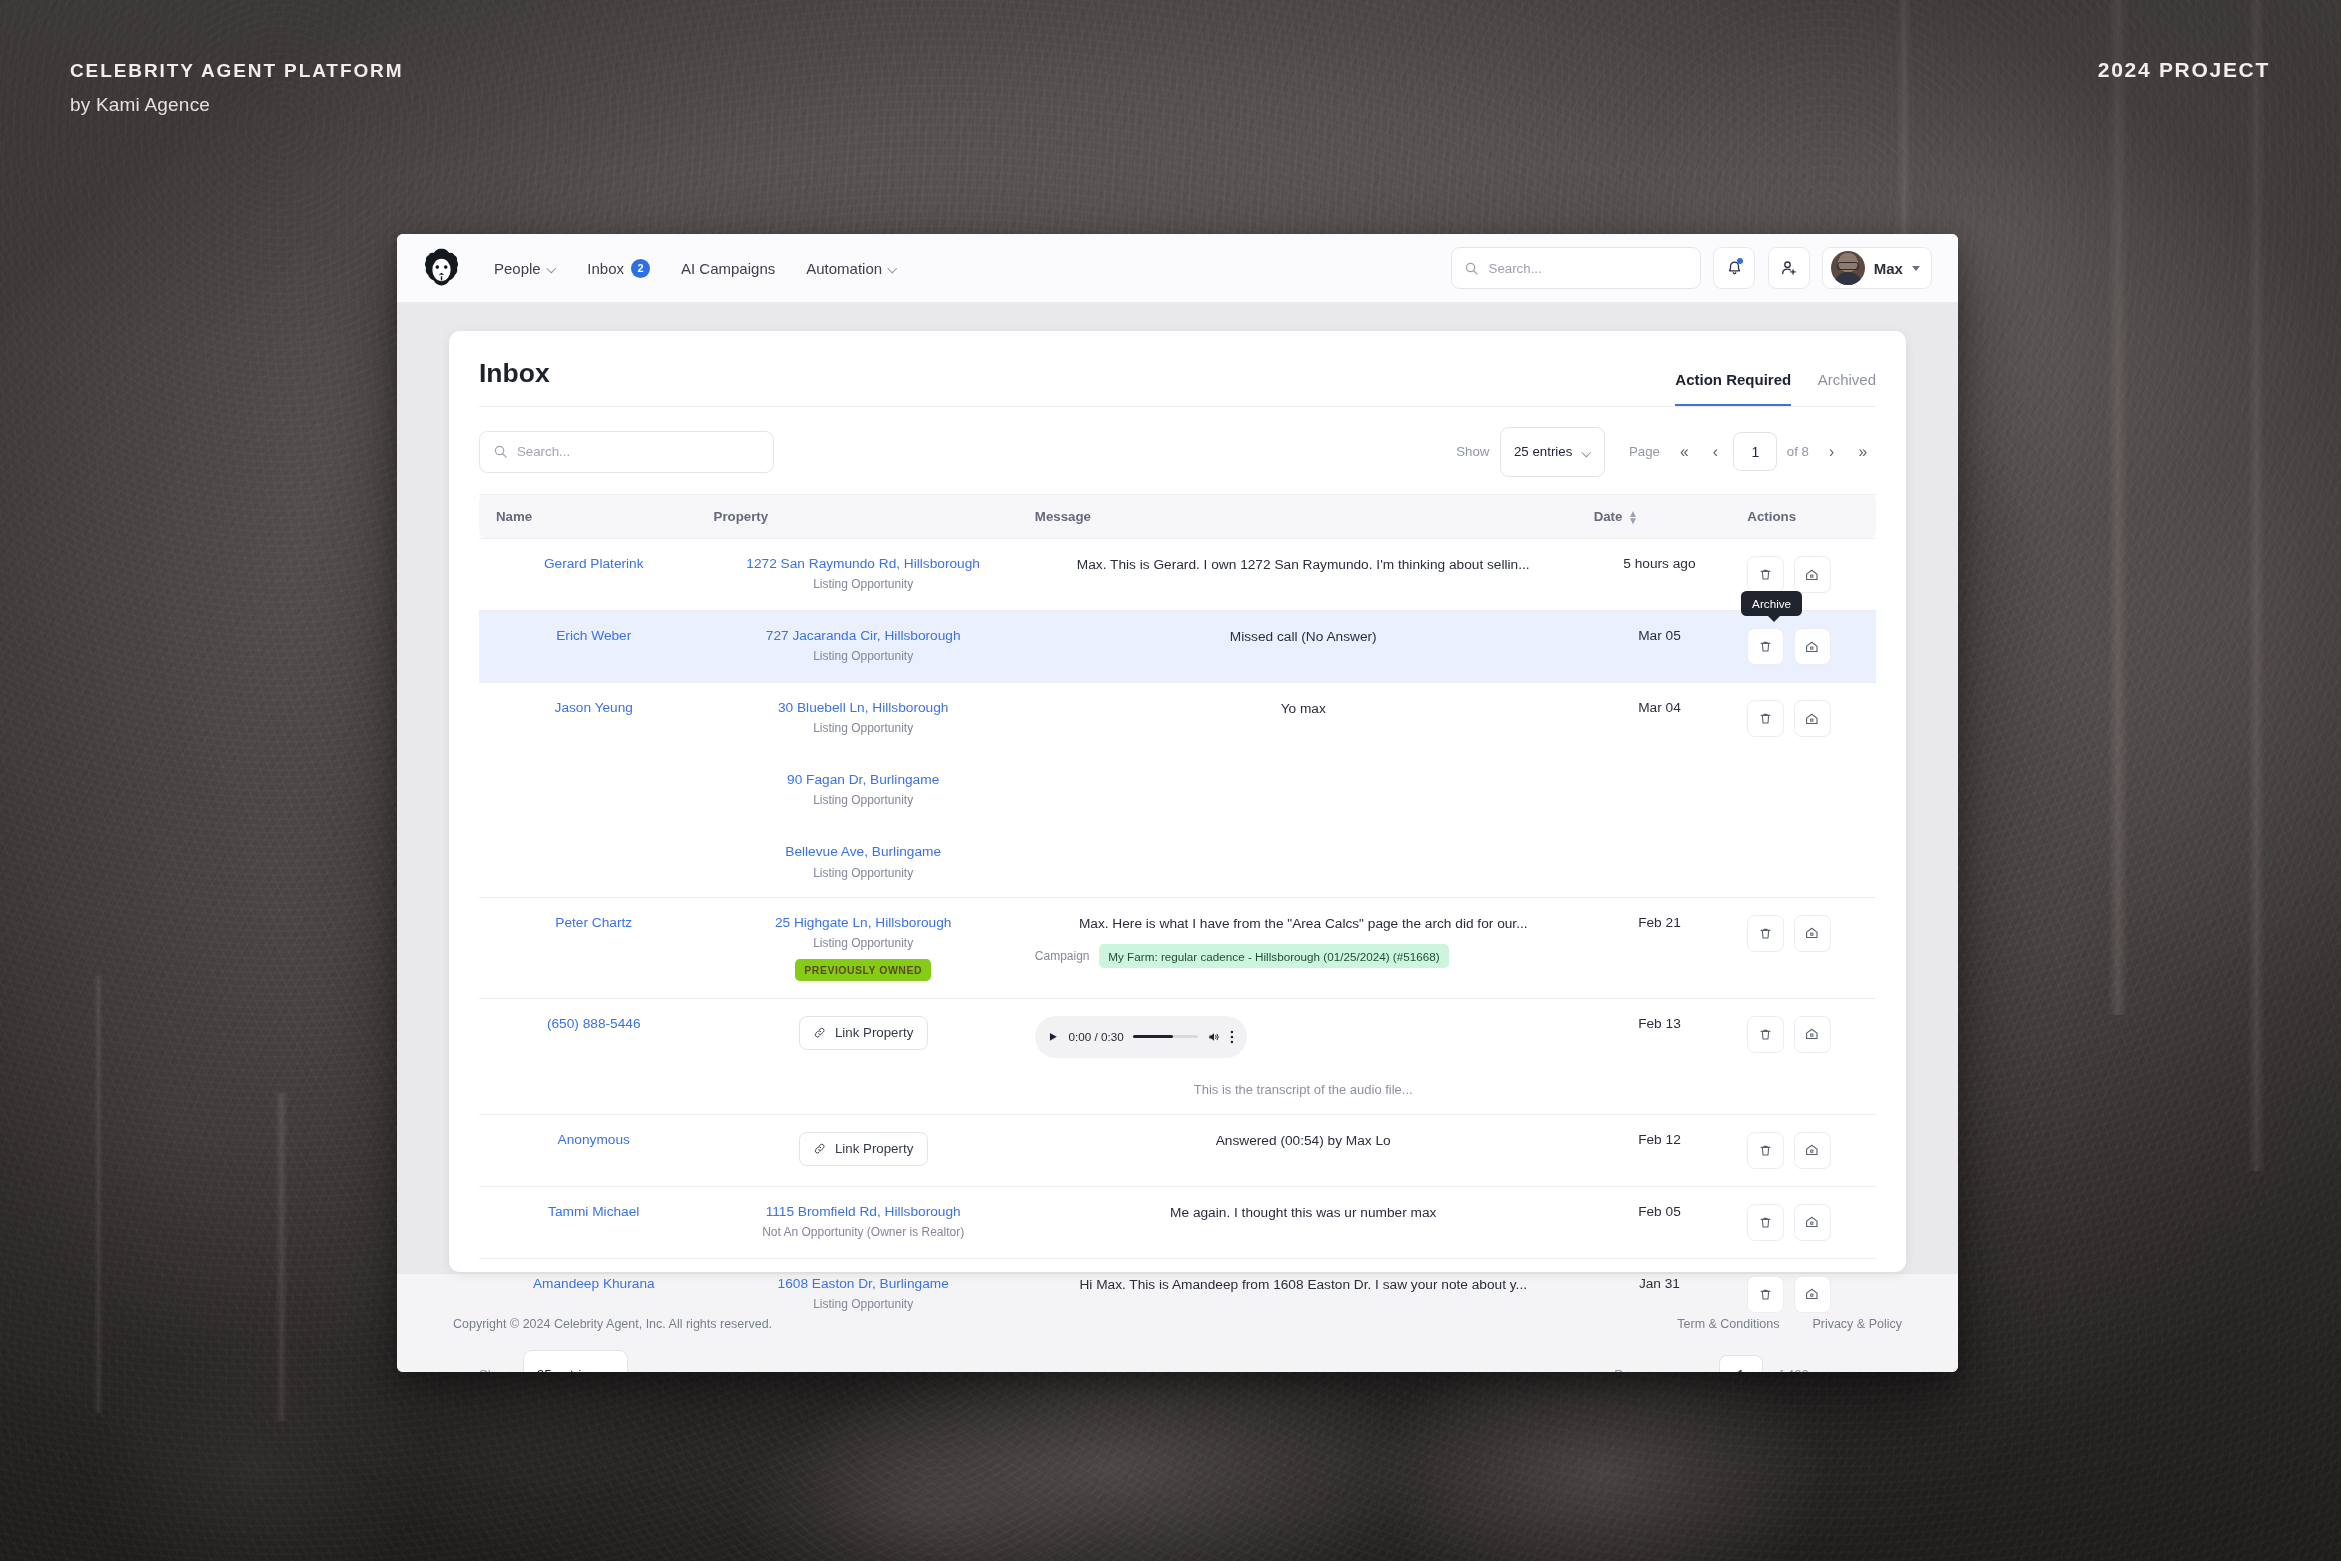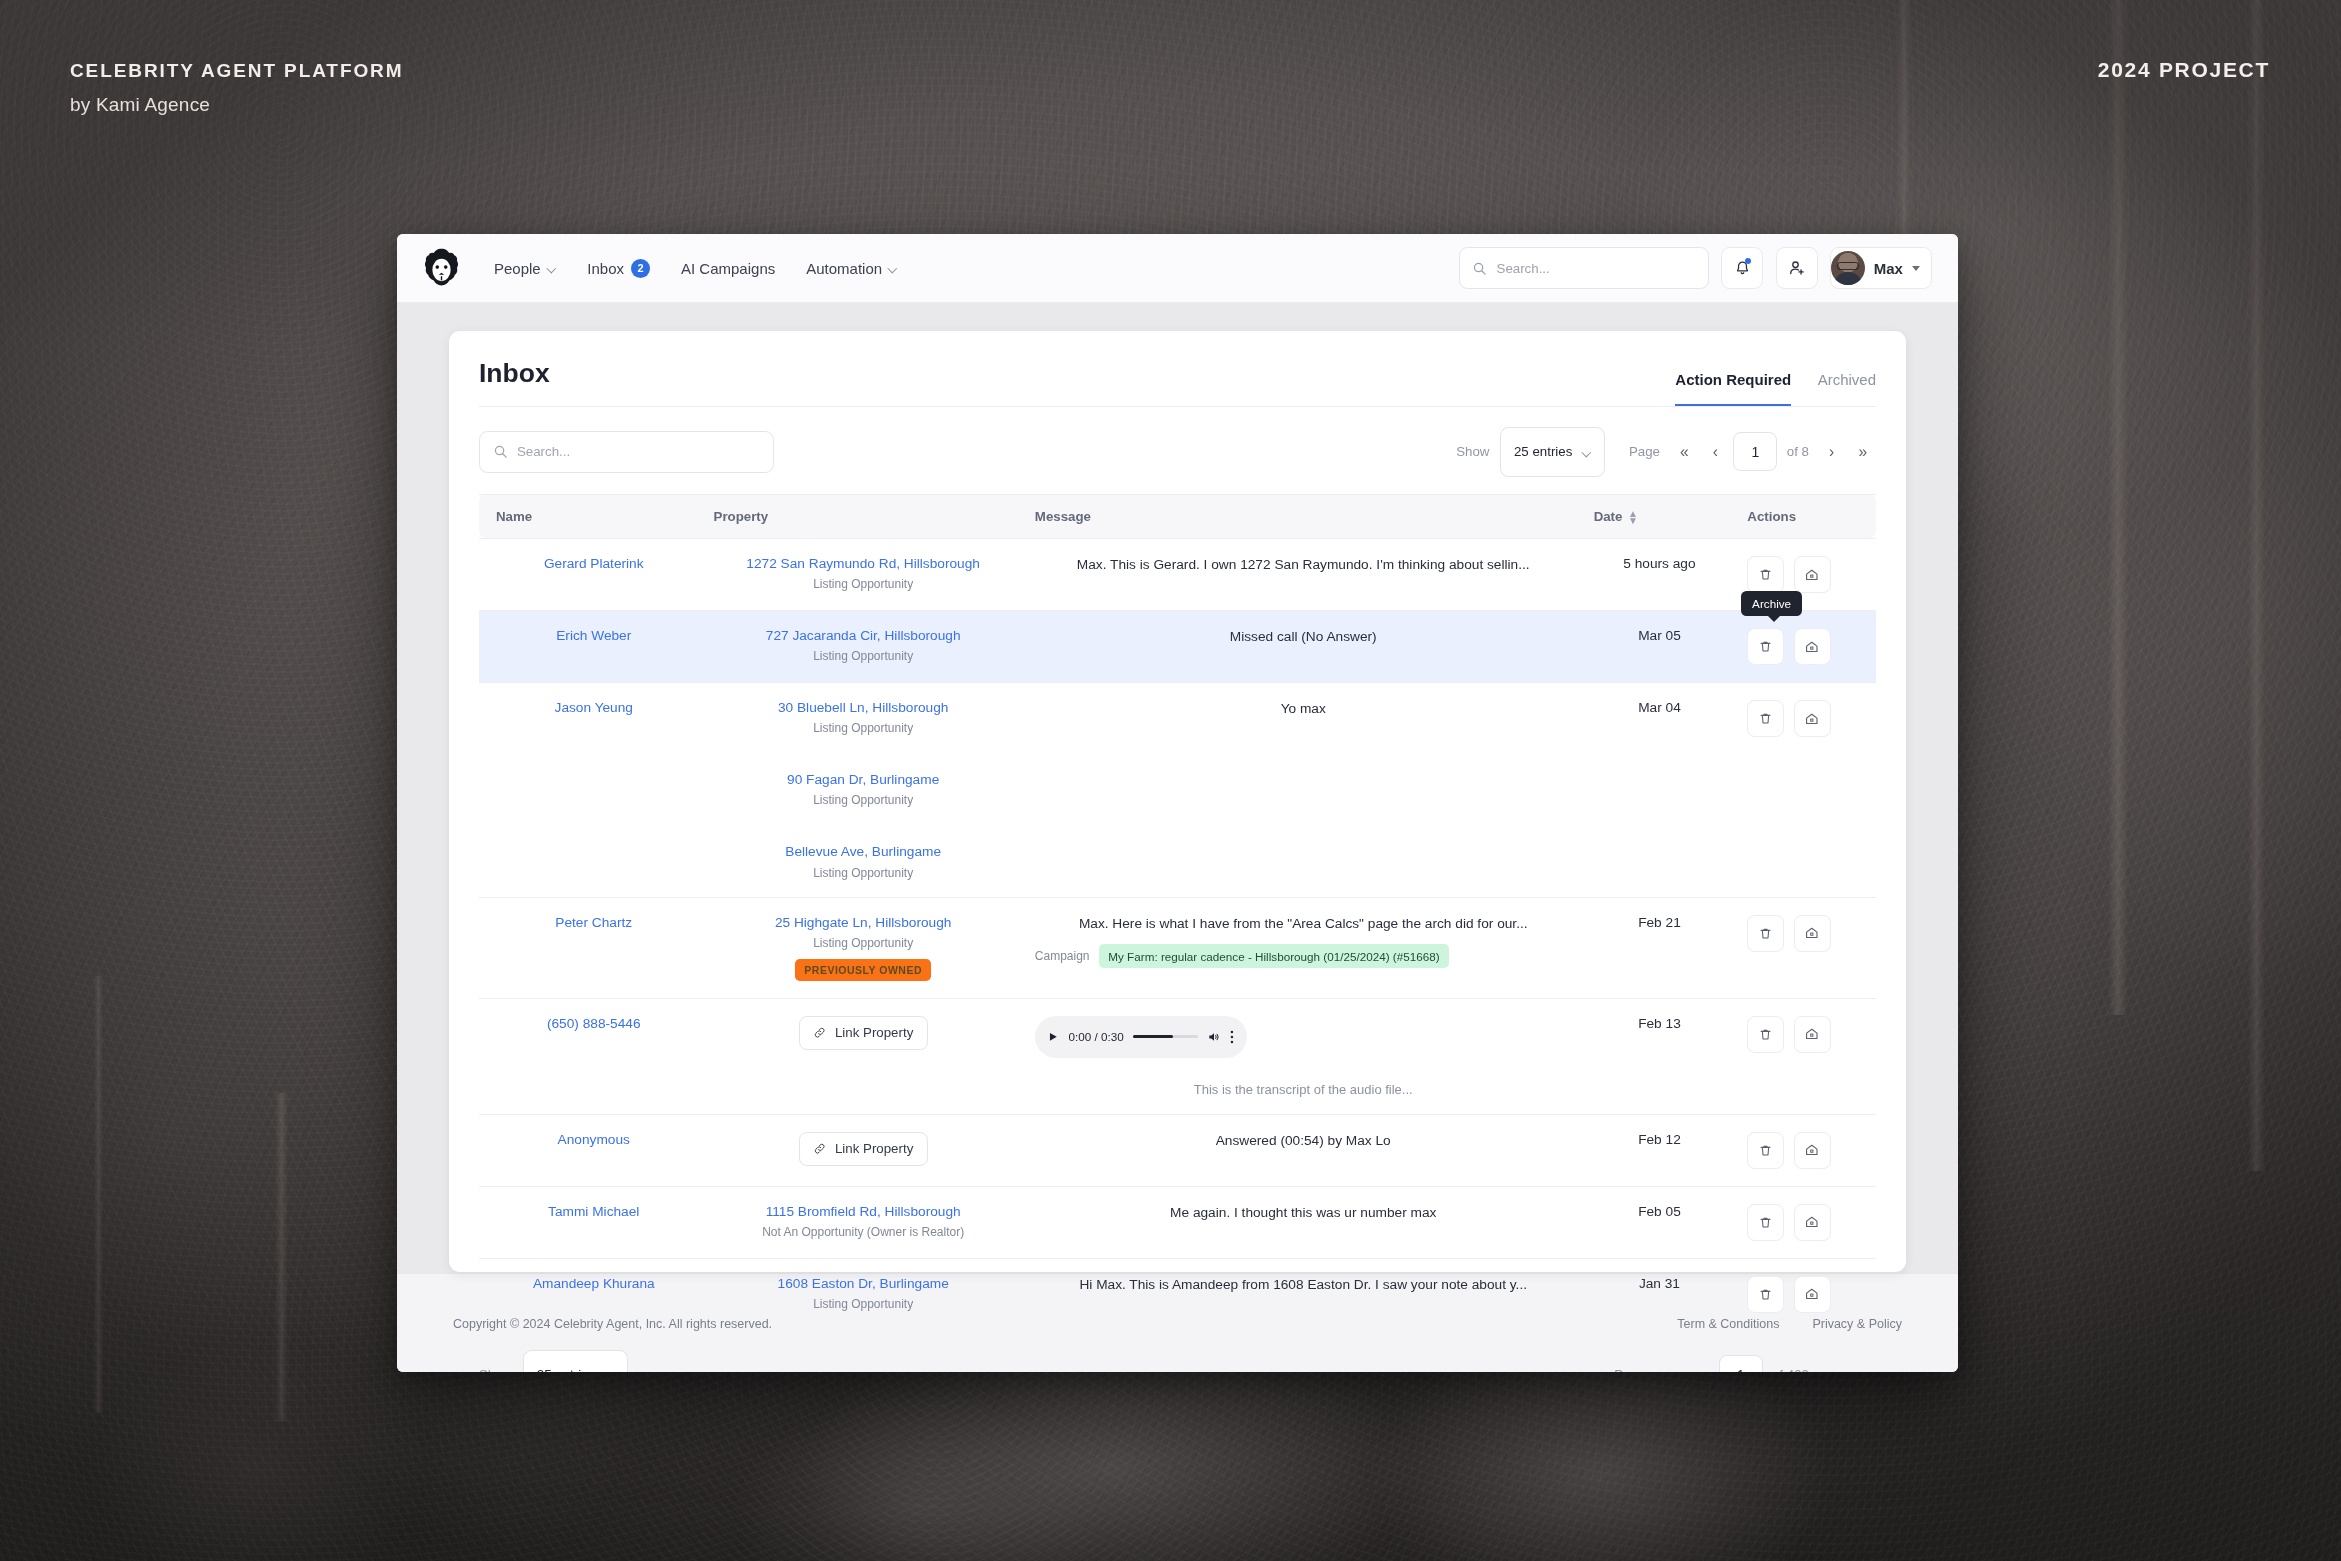--- a/index.html
+++ b/index.html
@@ -127,21 +127,21 @@
     display:flex; align-items:center; gap:9.4px; padding:0 12.5px;
     font-size:13.3px; color:#9fa2ae;
   }
   .icon-btn {
     width:42px; height:42px; background:#fff; border:0.8px solid #e8e8ee; border-radius:8.6px;
     display:flex; align-items:center; justify-content:center; position:relative; cursor:pointer;
   }
   .blue-dot { position:absolute; top:10px; right:11px; width:6.2px; height:6.2px; border-radius:50%; background:#2f6fe4; }
   .user-chip {
     height:42px; background:#fff; border:0.8px solid #e8e8ee; border-radius:8.6px;
-    display:flex; align-items:center; gap:8.6px; padding:0 11px 0 0; cursor:pointer;justify-content:center;
+    display:flex; align-items:center; gap:8.6px; padding:0 11px 0 8px; cursor:pointer;justify-content:center;
   }
   .avatar {
     width:34px; height:34px; border-radius:50%;
     background: radial-gradient(circle at 50% 34%, #8e7a6c 0 34%, #5b4a42 35% 100%), #6d5a50;
     position:relative; overflow:hidden; flex:0 0 auto;
   }
   .avatar::after{
     content:""; position:absolute; left:50%; bottom:-3.9px; transform:translateX(-50%);
     width:30px; height:17px; border-radius:15px 15px 0 0; background:#2e3440;
   }
@@ -196,21 +196,21 @@
   tbody td:first-child { padding-left:17px; }
   tr.highlight td { background:#eaf0fd; }
   .lnk { color:#3b72e8; cursor:pointer; }
   .sub { font-size:12px; color:#83889a; margin-top:6.2px; }
   .prop-block + .prop-block { margin-top:37px; }
   .msg { line-height:1.35; }
   .sort-ic { display:inline-block; width:7.8px; margin-left:5.5px; color:#9aa0ae; font-size:10px; line-height:7px; vertical-align:middle; }
 
   .badge-owned {
     display:inline-block; margin-top:9.4px;
-    background:#f97316; color:#5e4a21; font-size:10.5px; font-weight:bold;
+    background:#84cc16; color:#5e4a21; font-size:10.5px; font-weight:bold;
     letter-spacing:0.5px; padding:4.7px 9.4px; border-radius:4.7px;
   }
   .campaign-row { display:flex; align-items:center; gap:9.4px; margin-top:11px; }
   .campaign-lbl { font-size:12px; color:#83889a; }
   .campaign-badge { background:#cdf5de; color:#1d4f34; font-size:11.7px; padding:5.5px 9.4px; border-radius:4.7px; }
 
   .link-prop-btn {
     display:inline-flex; align-items:center; gap:8.6px;
     border:0.8px solid #e3e3ea; border-radius:7.8px; background:#fff;
     padding:8.6px 13.3px; font-size:13.3px; color:#343a49; cursor:pointer;

